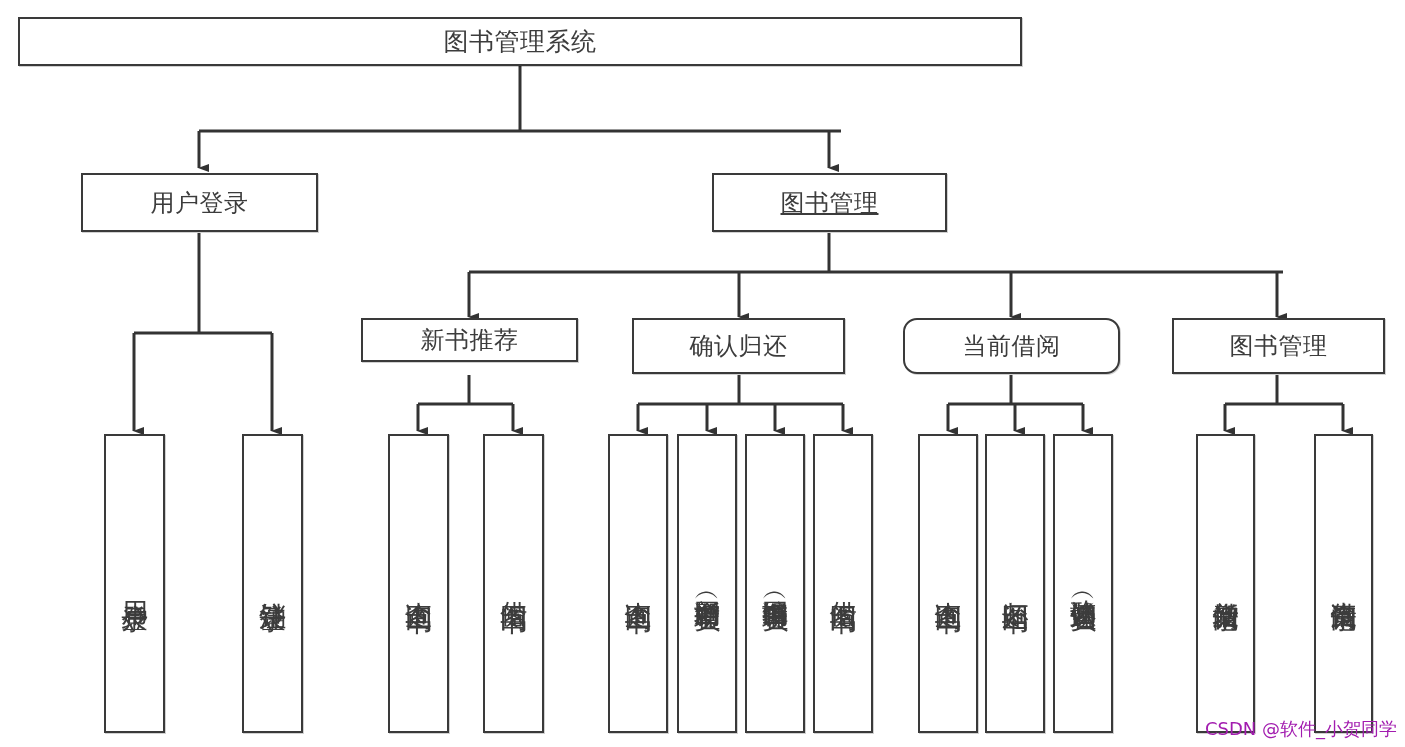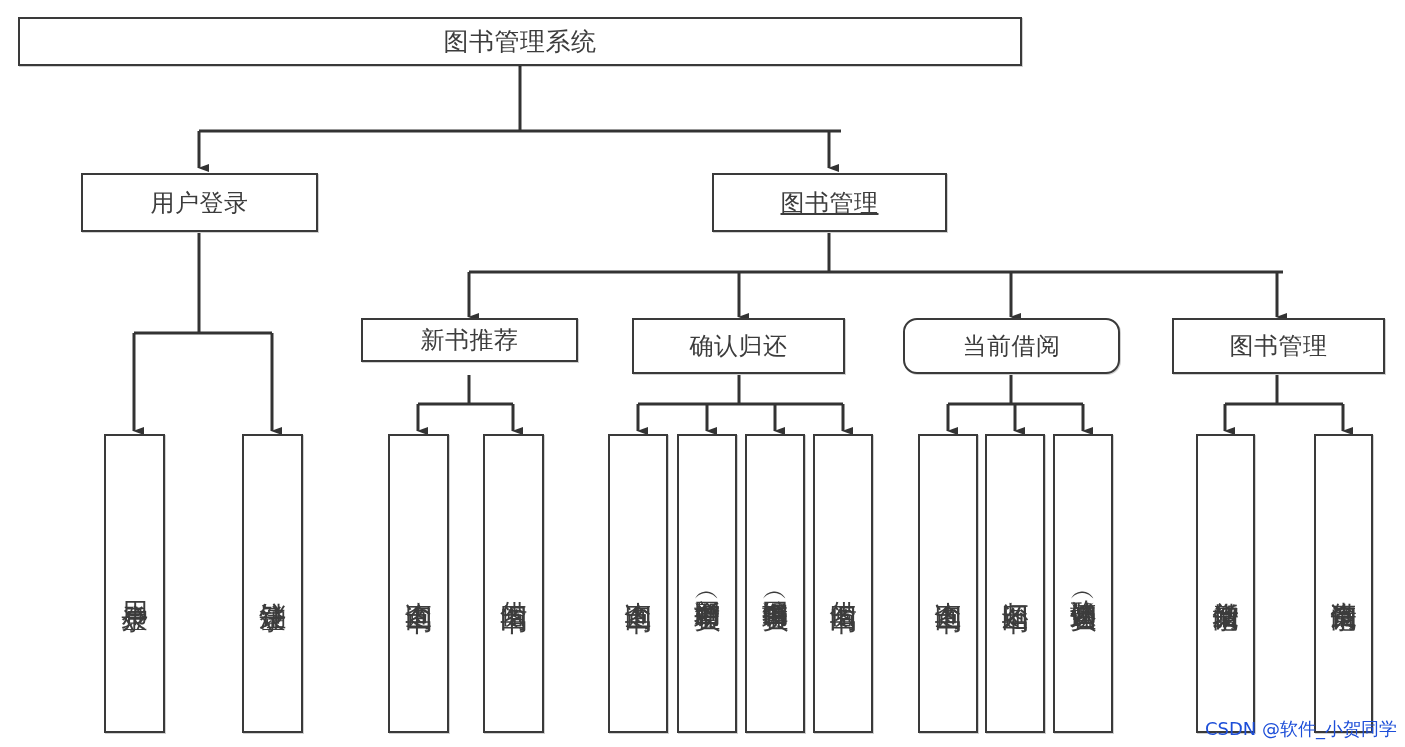--- a/index.html
+++ b/index.html
@@ -68,21 +68,21 @@
   }
   .node.vert.tall-text .node-label {
     font-size: 26px;
     letter-spacing: 1px;
   }
   #watermark {
     position: absolute;
     right: 8px;
     bottom: 6px;
     font-size: 18px;
-    color: #1d4ed8;
+    color: #a21caf;
     white-space: nowrap;
     user-select: none;
   }
 </style>
 </head>
 <body>
 
 <div id="diagram-root">
 
   <svg id="edges-layer" viewBox="0 0 1405 747" width="1405" height="747" xmlns="http://www.w3.org/2000/svg">

